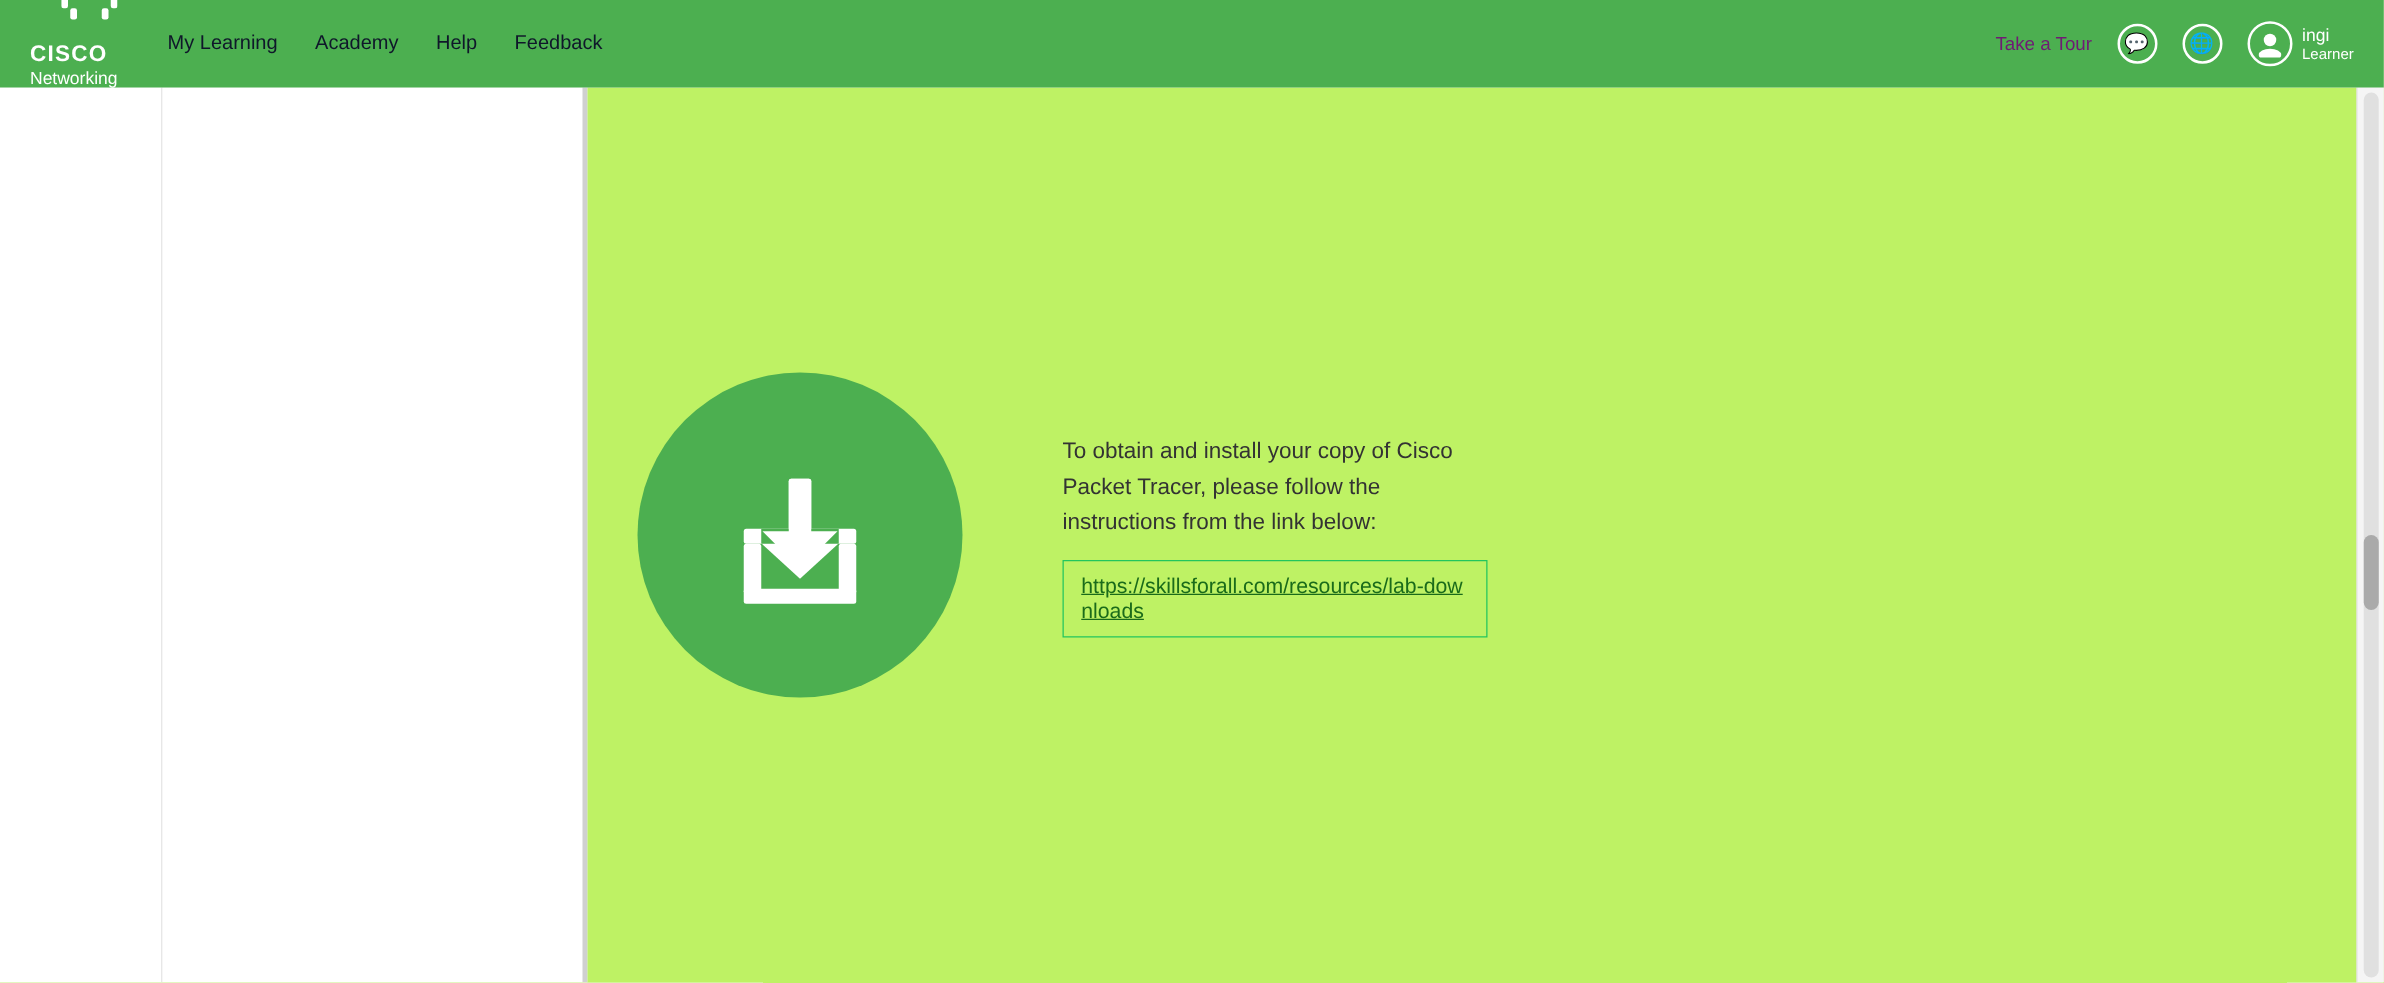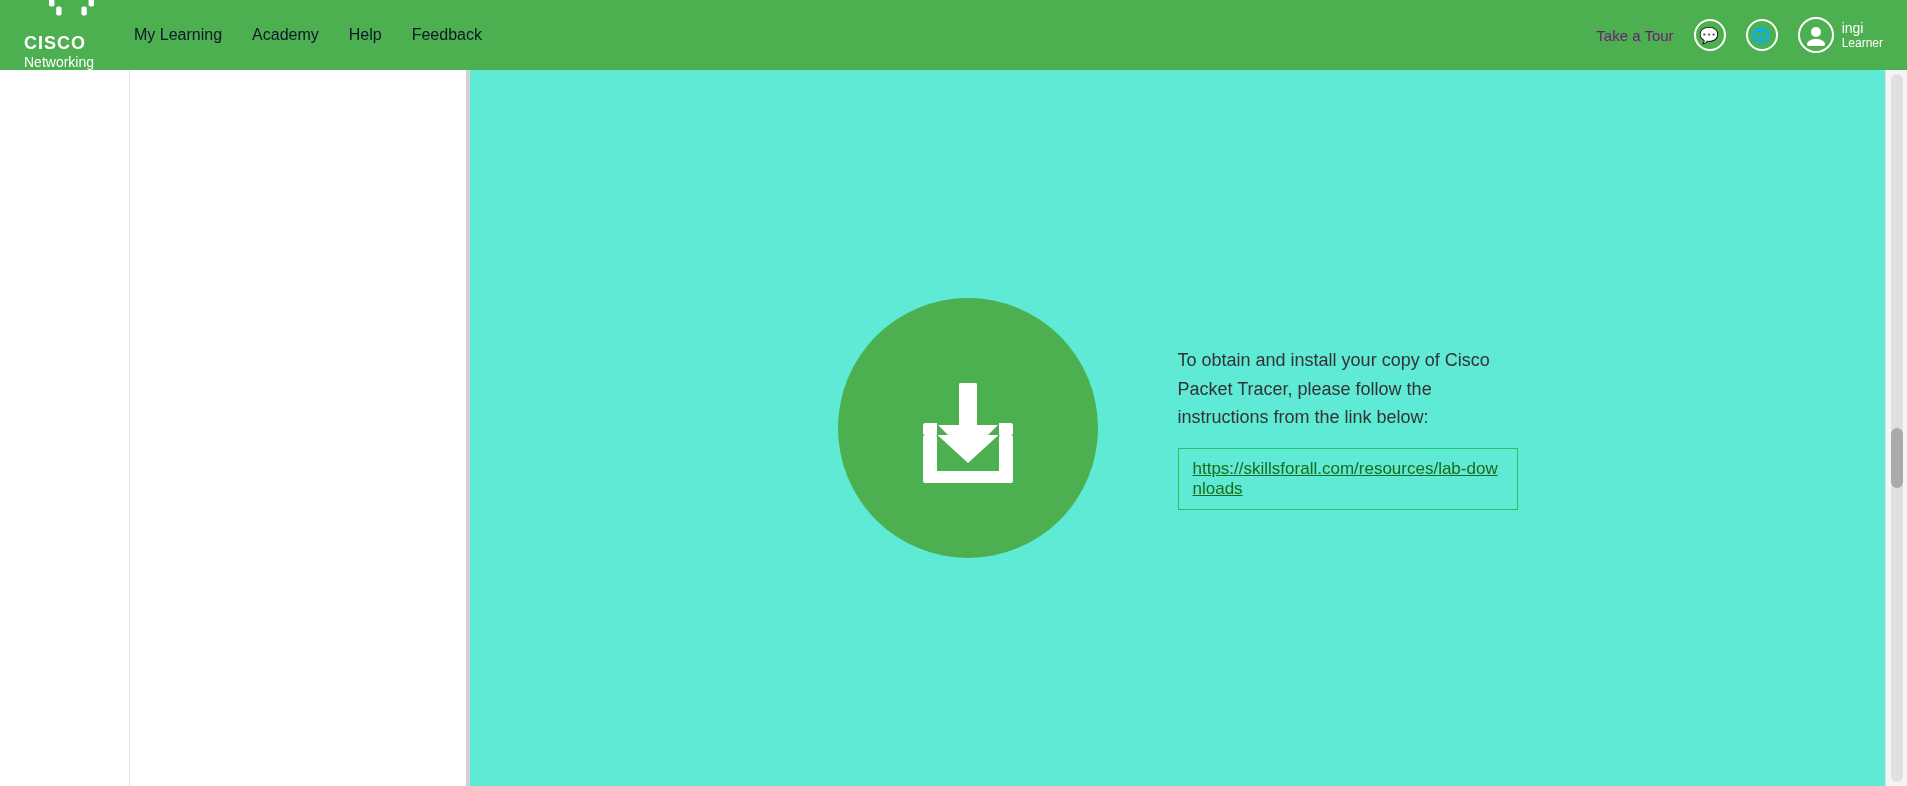--- a/index.html
+++ b/index.html
@@ -144,24 +144,24 @@
       width: 340px;
       background: white;
       border-right: 4px solid #d0d0d0;
       flex-shrink: 0;
       padding: 10px 0;
     }
 
     
     .content-area {
       flex: 1;
-      background: #5eead4;
-      display: flex;
-      align-items: center;
-      justify-content: center;
+      background: #bef264;
+      display: flex;
+      align-items: center;
+      justify-content: flex-start;
       padding: 40px;
       position: relative;
     }
 
     .content-inner {
       display: flex;
       align-items: center;
       gap: 80px;
       max-width: 900px;
     }

